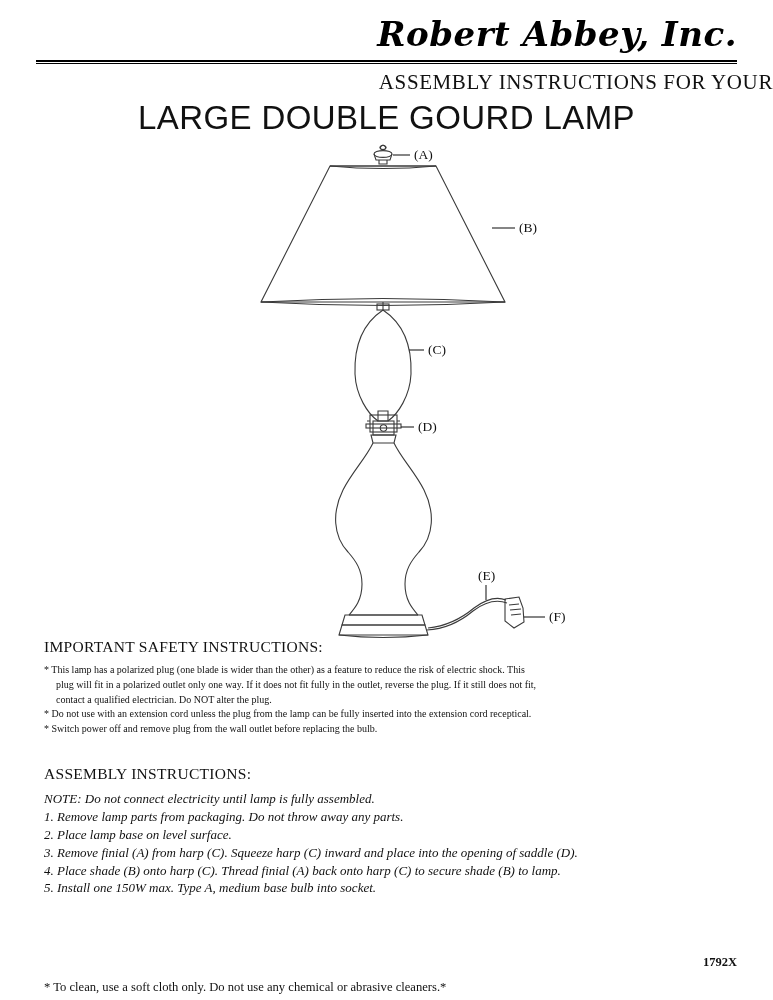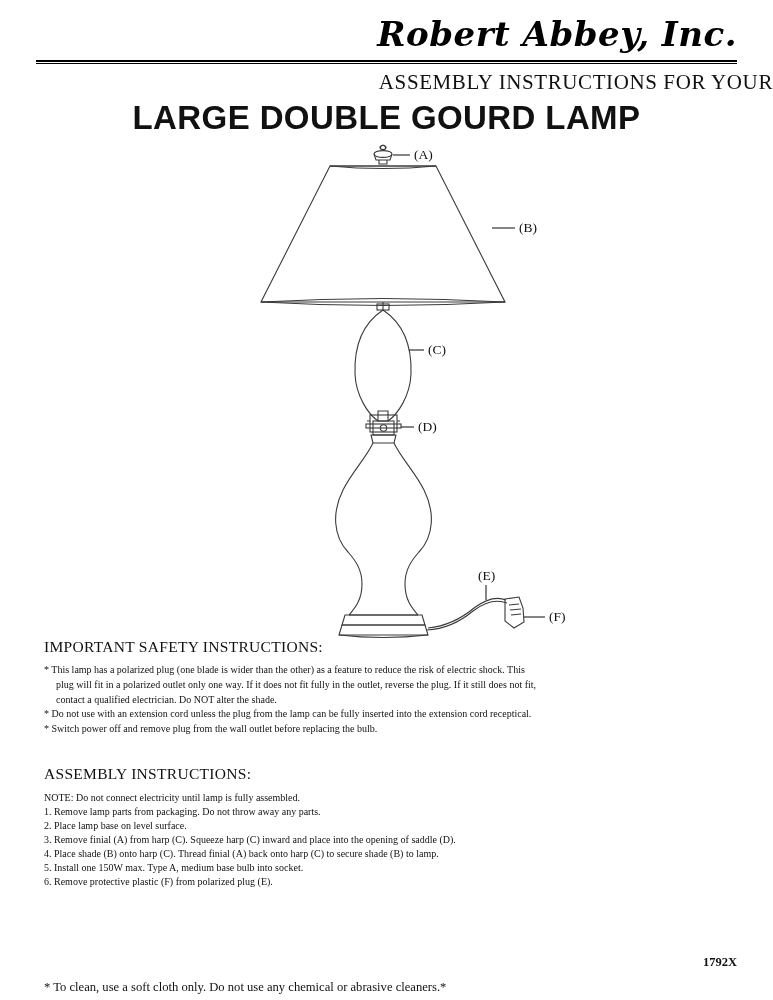--- a/index.html
+++ b/index.html
@@ -67,21 +67,21 @@
   }
   .title-2 {
     position: absolute;
     top: 99px;
     left: 0;
     width: 773px;
     text-align: center;
     font-size: 33px;
     letter-spacing: 0.4px;
     font-family: "Liberation Sans", sans-serif;
-    font-weight: 700;
+    font-weight: 400;
   }
 
   
   .diagram {
     position: absolute;
     top: 138px;
     left: 0;
     width: 773px;
     height: 510px;
   }
@@ -104,22 +104,23 @@
     font-size: 10px;
     line-height: 1.28;
     text-indent: 0;
   }
   .safety .bullets p.cont {
     padding-left: 12px;
   }
   .assembly { top: 765px; }
   .assembly .steps p {
     margin: 0 0 1px 0;
-    font-size: 10px;
+    font-size: 13px;
     line-height: 1.3;
+    font-style: italic;
   }
   .footnote {
     position: absolute;
     left: 44px;
     top: 940px;
     font-size: 12.6px;
     margin-top: 40px;
   }
   .code {
     position: absolute;
@@ -218,35 +219,34 @@
         <text x="549" y="483" font-family="Liberation Serif, serif" font-size="13.5" fill="#111" stroke="none">(F)</text>
       </g>
     </svg>
   </div>
 
   <div class="section safety">
     <div class="section-head">IMPORTANT SAFETY INSTRUCTIONS:</div>
     <div class="bullets">
       <p>* This lamp has a polarized plug (one blade is wider than the other) as a feature to reduce the risk of electric shock. This</p>
       <p class="cont">plug will fit in a polarized outlet only one way. If it does not fit fully in the outlet, reverse the plug. If it still does not fit,</p>
-      <p class="cont">contact a qualified electrician. Do NOT alter the shade.</p>
+      <p class="cont">contact a qualified electrician. Do NOT alter the plug.</p>
       <p>* Do not use with an extension cord unless the plug from the lamp can be fully inserted into the extension cord receptical.</p>
       <p>* Switch power off and remove plug from the wall outlet before replacing the bulb.</p>
     </div>
   </div>
 
   <div class="section assembly">
     <div class="section-head">ASSEMBLY INSTRUCTIONS:</div>
     <div class="steps">
       <p>NOTE: Do not connect electricity until lamp is fully assembled.</p>
       <p>1. Remove lamp parts from packaging. Do not throw away any parts.</p>
       <p>2. Place lamp base on level surface.</p>
       <p>3. Remove finial (A) from harp (C).  Squeeze harp (C) inward and place into the opening of saddle (D).</p>
       <p>4. Place shade (B) onto harp (C). Thread finial (A) back onto harp (C) to secure shade (B) to lamp.</p>
       <p>5. Install one 150W max. Type A, medium base bulb into socket.</p>
-      <p>6. Remove protective plastic (F) from polarized plug (E).</p>
     </div>
   </div>
 
   <div class="footnote">* To clean, use a soft cloth only.  Do not use any chemical or abrasive cleaners.*</div>
   <div class="code">1792X</div>
 
 </div>
 
 </body></html>

